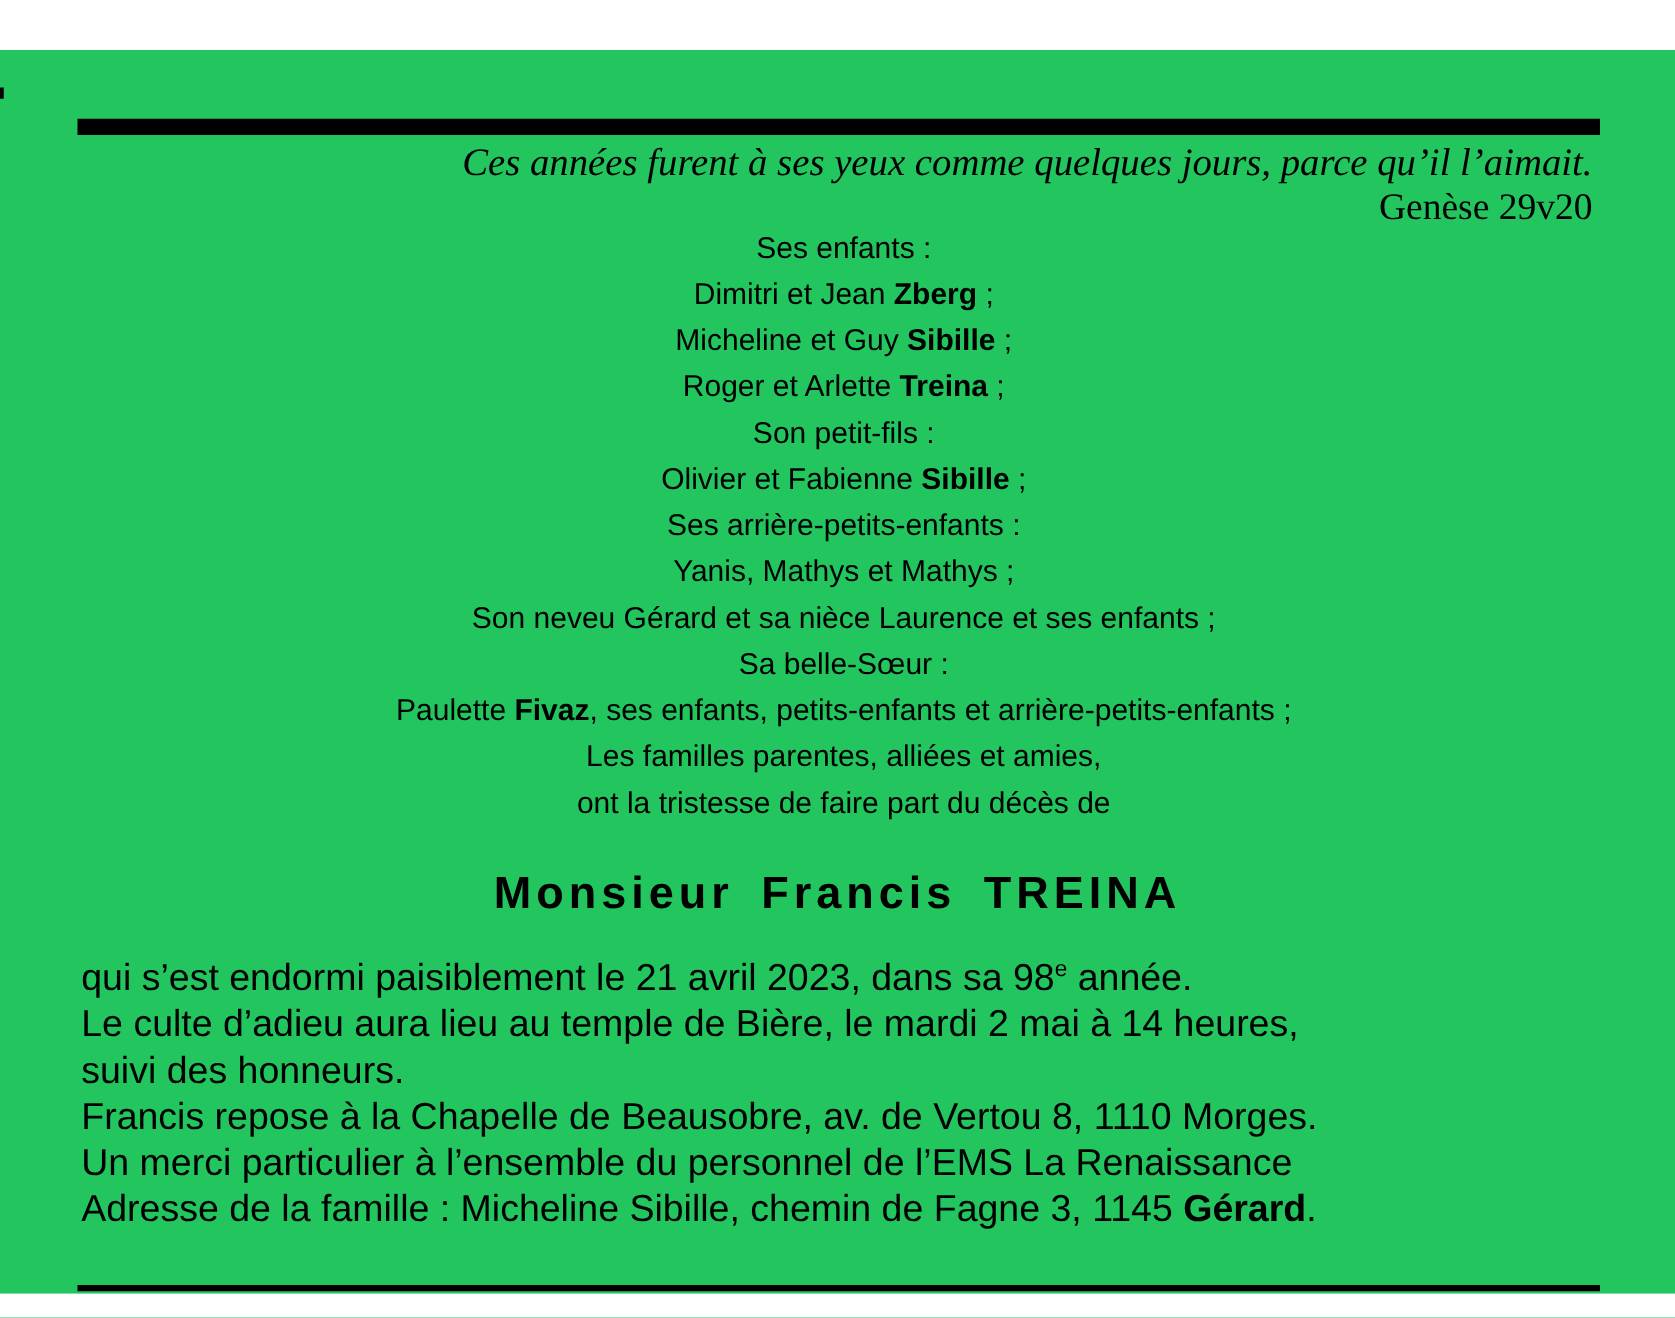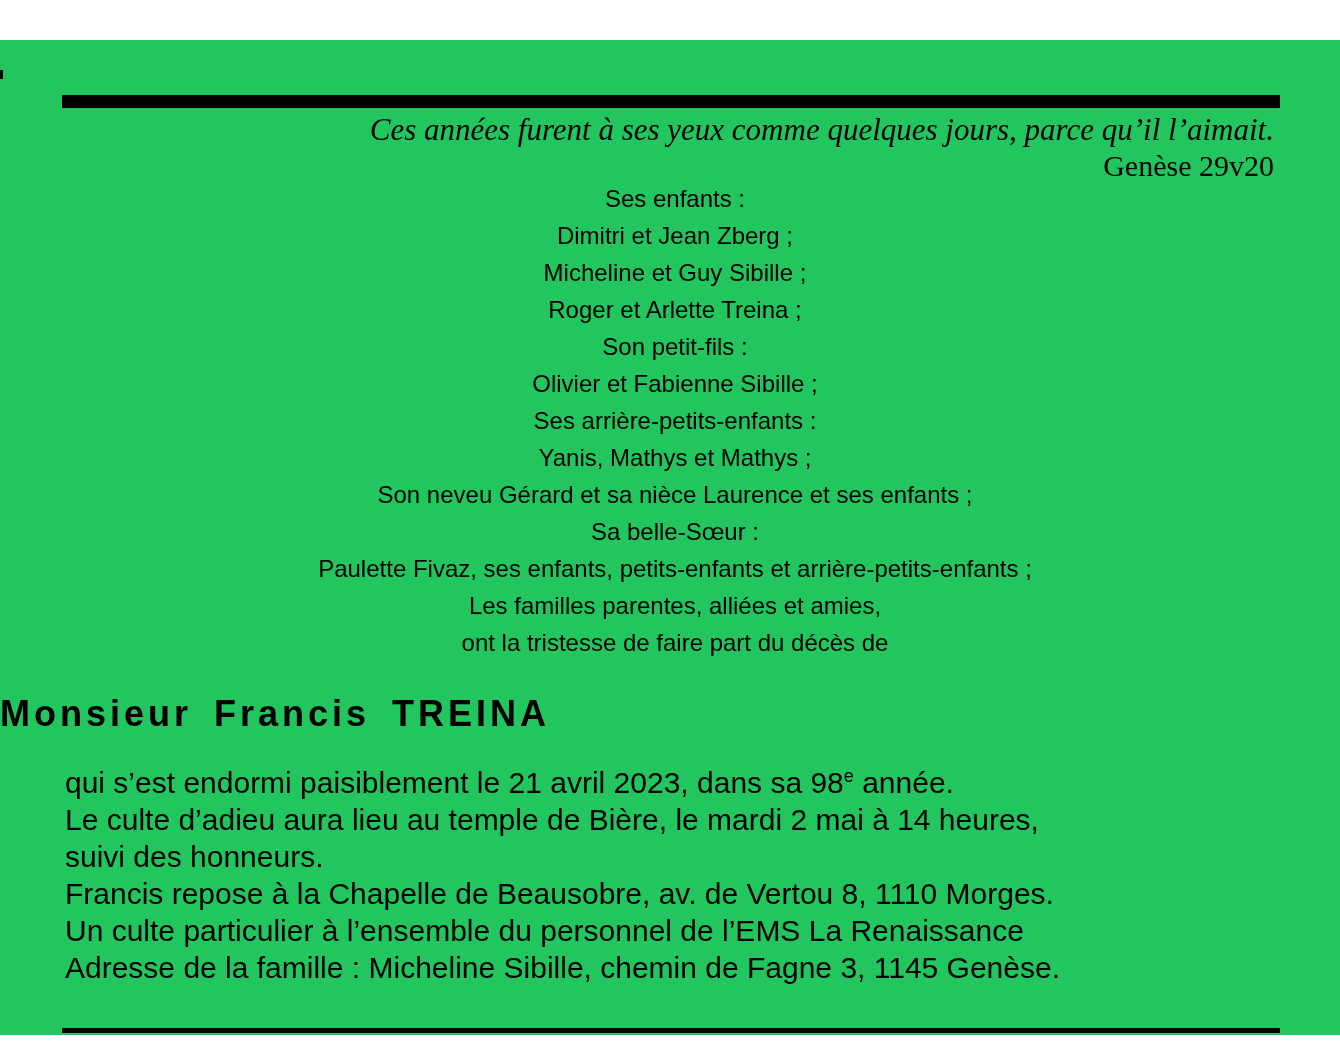--- a/index.html
+++ b/index.html
@@ -78,29 +78,29 @@
     top: 724px;
     right: 60px;
     font-size: 30px;
     line-height: 37px;
   }
   .deceased-title {
     position: absolute;
     left: 0;
     right: 0;
     top: 652px;
-    text-align: left;
+    text-align: center;
     font-size: 36px;
     line-height: 44px;
     font-weight: bold;
     letter-spacing: 4px;
     word-spacing: 8px;
   }
   .text-line { white-space: pre-wrap; }
-  .text-line .b { font-weight: normal; }
+  .text-line .b { font-weight: bold; }
   .text-line .sup {
     vertical-align: super;
     font-size: 0.6em;
     line-height: 0;
   }
 </style>
 </head>
 <body>
 
 <div class="page">
@@ -129,19 +129,19 @@
       <div class="text-line"><span>ont la tristesse de faire part du décès de</span></div>
     </div>
 
   <div class="deceased-title">Monsieur Francis TREINA</div>
 
   <div class="announcement-block">
       <div class="text-line"><span>qui s’est endormi paisiblement le 21 avril 2023, dans sa 98</span><span class="sup">e</span><span> année.</span></div>
       <div class="text-line"><span>Le culte d’adieu aura lieu au temple de Bière, le mardi 2 mai à 14 heures,</span></div>
       <div class="text-line"><span>suivi des honneurs.</span></div>
       <div class="text-line"><span>Francis repose à la Chapelle de Beausobre, av. de Vertou 8, 1110 Morges.</span></div>
-      <div class="text-line"><span>Un culte particulier à l’ensemble du personnel de l’EMS La Renaissance</span></div>
-      <div class="text-line"><span>Adresse de la famille : Micheline Sibille, chemin de Fagne 3, 1145 </span><span class="b">Genèse</span><span>.</span></div>
+      <div class="text-line"><span>Un merci particulier à l’ensemble du personnel de l’EMS La Renaissance</span></div>
+      <div class="text-line"><span>Adresse de la famille : Micheline Sibille, chemin de Fagne 3, 1145 </span><span class="b">Gérard</span><span>.</span></div>
     </div>
 
   <div class="rule-bottom"></div>
 
 </div>
 
 </body></html>

